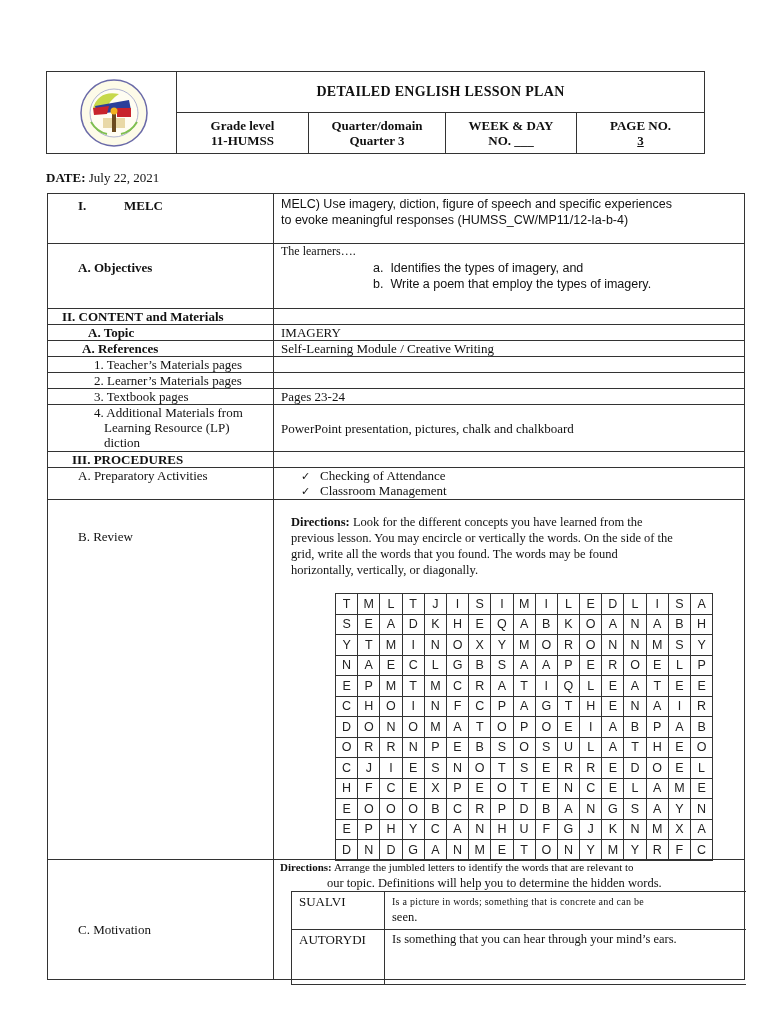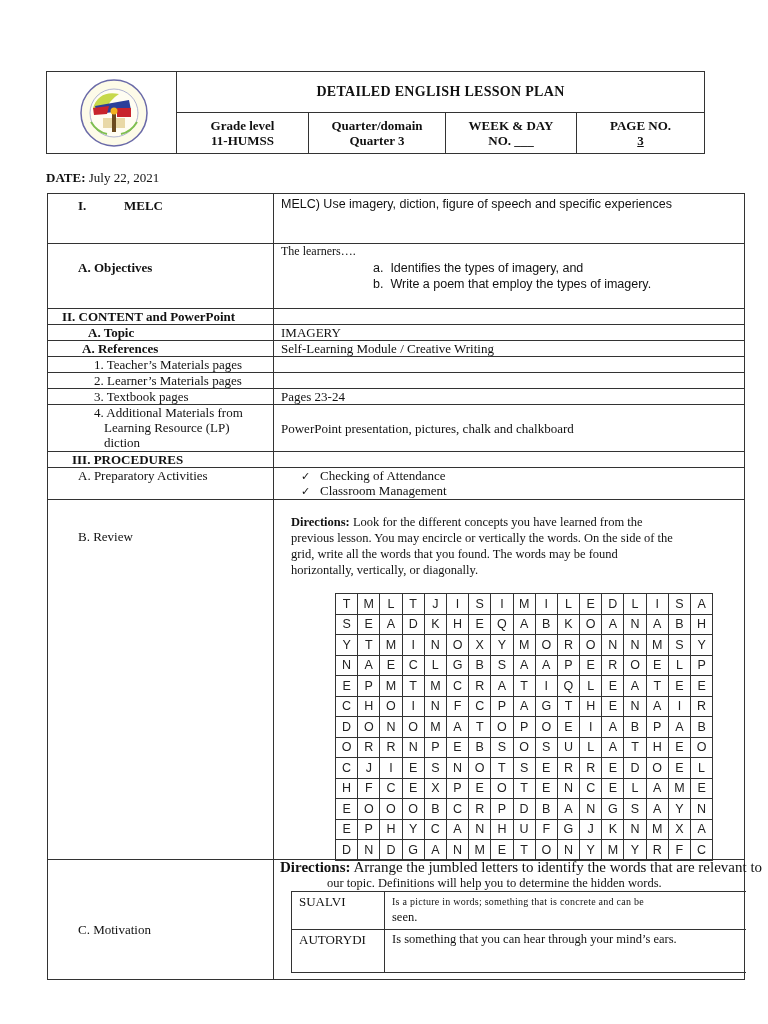--- a/index.html
+++ b/index.html
@@ -23,21 +23,21 @@
   .hline { position:absolute; left:0; right:0; height:0; border-top:1px solid #333; }
   .vline { position:absolute; top:0; bottom:0; width:0; border-left:1px solid #333; }
   .cell-text { position:absolute; font-size:13px; line-height:15px; white-space:nowrap; }
   .b { font-weight:bold; }
 
   
   #grid { left:335px; top:593px; border-collapse:collapse; }
   #grid td { width:21.2px; height:19.5px; border:1px solid #333; text-align:center; vertical-align:middle; font-family:"Liberation Sans", sans-serif; font-size:12.5px; padding:0; color:#222; }
 
   
-  #mot { left:291px; top:891px; width:455px; height:82px; border:1px solid #333; box-sizing:border-box; border-right:none; }
+  #mot { left:291px; top:891px; width:455px; height:94px; border:1px solid #333; box-sizing:border-box; border-right:none; }
 </style>
 </head>
 <body>
 
 <div id="hdr" class="abs">
   <div class="logo-cell">
     <svg width="70" height="70" viewBox="0 0 70 70" style="position:absolute;left:32px;top:6px;">
       <circle cx="35" cy="35" r="33" fill="#fdfbe8" stroke="#6a6aa8" stroke-width="1.5"></circle>
       <circle cx="35" cy="35" r="24" fill="#fffdf2" stroke="#9aa0c8" stroke-width="0.8"></circle>
       <path d="M14 30 Q20 12 40 16 Q30 22 26 34 Z" fill="#c7d94a"></path>
@@ -89,31 +89,32 @@
   <div class="hline" style="top:194px;"></div>
   <div class="hline" style="top:210px;"></div>
   <div class="hline" style="top:257px;"></div>
   <div class="hline" style="top:273px;"></div>
   <div class="hline" style="top:305px;"></div>
   <div class="hline" style="top:665px;"></div>
 
   <div class="cell-text serif b" style="left:30px;top:4px;">I.</div>
   <div class="cell-text serif b" style="left:76px;top:4px;">MELC</div>
   <div class="cell-text sans" style="left:233px;top:3px;font-size:12.5px;">MELC) Use imagery, diction, figure of speech and specific experiences</div>
+  <div class="cell-text sans" style="left:233px;top:19px;font-size:12.5px;">to evoke meaningful responses (HUMSS_CW/MP11/12-Ia-b-4)</div>
 
   <div class="cell-text serif b" style="left:30px;top:66px;">A.  Objectives</div>
   <div class="cell-text serif" style="left:233px;top:50px;font-size:12px;">The learners….</div>
   <div class="cell-text sans" style="left:325px;top:83px;font-size:12.5px;">
     <span>b.</span>&nbsp;&nbsp;<span>Write a poem that employ the types of imagery.</span>
   </div>
   <div class="cell-text sans" style="left:325px;top:67px;font-size:12.5px;">
     <span>a.</span>&nbsp;&nbsp;<span>Identifies the types of imagery, and</span>
   </div>
 
-  <div class="cell-text serif b" style="left:14px;top:115px;">II.     CONTENT and PowerPoint</div>
+  <div class="cell-text serif b" style="left:14px;top:115px;">II.     CONTENT and Materials</div>
   <div class="cell-text serif b" style="left:40px;top:131px;">A.  Topic</div>
   <div class="cell-text serif" style="left:233px;top:131px;">IMAGERY</div>
   <div class="cell-text serif b" style="left:34px;top:147px;">A. References</div>
   <div class="cell-text serif" style="left:233px;top:147px;">Self-Learning Module / Creative Writing</div>
   <div class="cell-text serif" style="left:46px;top:163px;">1. Teacher’s Materials pages</div>
   <div class="cell-text serif" style="left:233px;top:163px;"></div>
   <div class="cell-text serif" style="left:46px;top:179px;">2. Learner’s Materials pages</div>
   <div class="cell-text serif" style="left:233px;top:179px;"></div>
   <div class="cell-text serif" style="left:46px;top:195px;">3. Textbook pages</div>
   <div class="cell-text serif" style="left:233px;top:195px;">Pages 23-24</div>
@@ -133,21 +134,21 @@
 
   <div class="cell-text serif" style="left:30px;top:335px;">B.   Review</div>
   <div class="cell-text serif" style="left:243px;top:320px;font-size:12.5px;line-height:16px;">
     <div><span class="b">Directions:</span><span> Look for the different concepts you have learned from the</span></div>
     <div>previous lesson. You may encircle or vertically the words. On the side of the</div>
     <div>grid, write all the words that you found. The words may be found</div>
     <div>horizontally, vertically, or diagonally.</div>
   </div>
 
   <div class="cell-text serif" style="left:30px;top:728px;">C.   Motivation</div>
-  <div class="cell-text serif" style="left:232px;top:666px;font-size:15px;text-align:center;"><span class="b">Directions:</span><span> Arrange the jumbled letters to identify the words that are relevant to</span></div>
+  <div class="cell-text serif" style="left:232px;top:666px;font-size:11px;text-align:center;"><span class="b">Directions:</span><span> Arrange the jumbled letters to identify the words that are relevant to</span></div>
   <div class="cell-text serif" style="left:232px;top:682px;font-size:12.5px;margin-left:47px;">our topic. Definitions will help you to determine the hidden words.</div>
 </div>
 
 <table id="grid" class="abs">
   <tbody id="grid-body">
       <tr>
         <td>T</td>
         <td>M</td>
         <td>L</td>
         <td>T</td>

